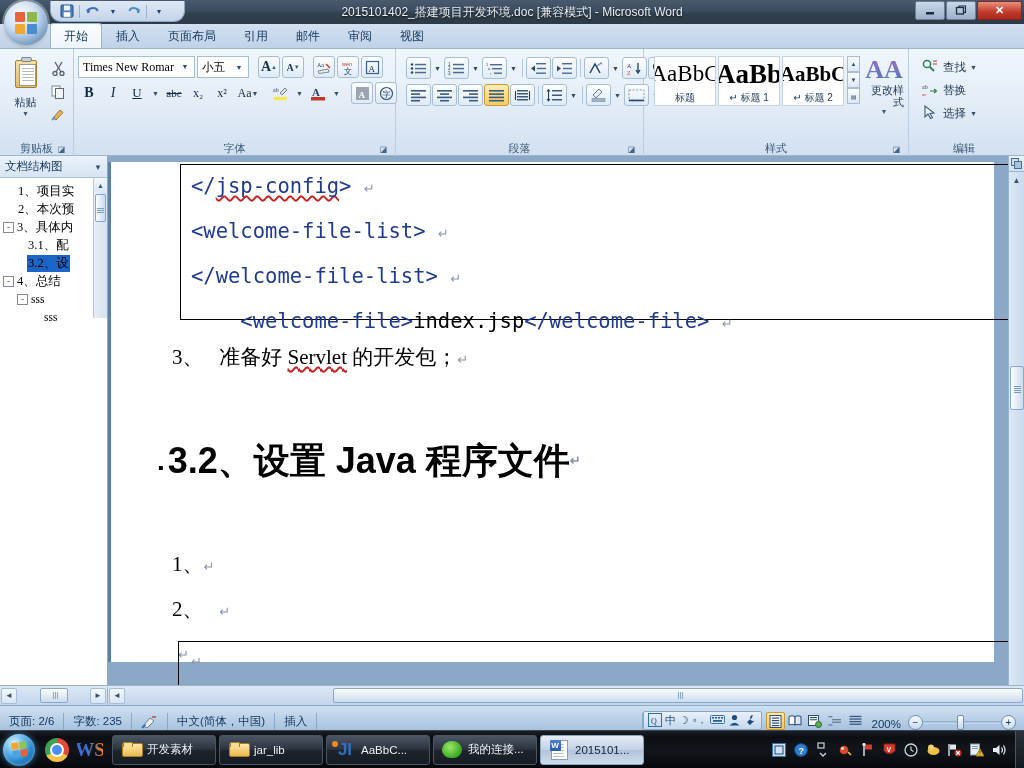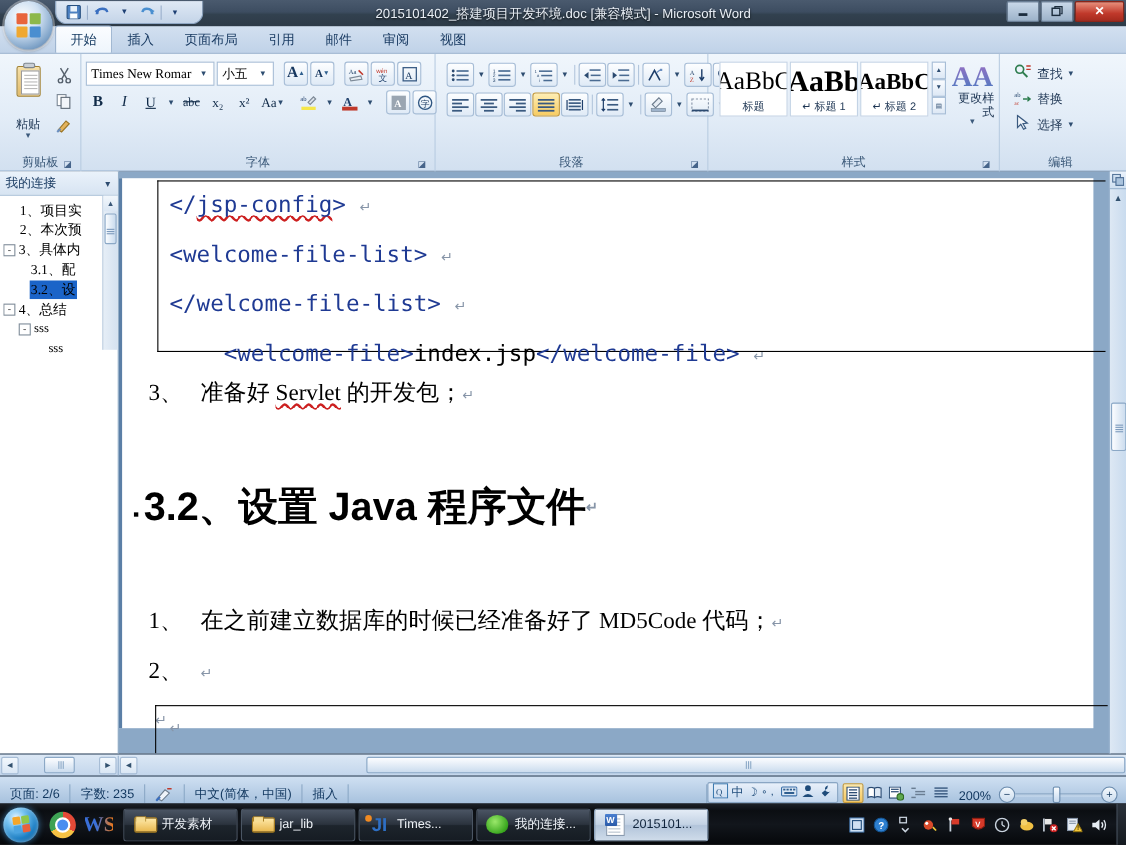--- a/index.html
+++ b/index.html
@@ -114,21 +114,21 @@
     width: 46px; display: flex; flex-direction: column; align-items: center;
     cursor: pointer; padding-top: 2px;
   }
   .paste-icon { width: 30px; height: 34px; position: relative; }
   .clip-body { position:absolute; left:4px; top:4px; width:22px; height:28px;
     background: linear-gradient(to bottom,#f6e0a8,#e3bc6a); border:1px solid #a2802f; border-radius:2px; }
   .clip-paper { position:absolute; left:8px; top:8px; width:17px; height:22px;
     background:#fff; border:1px solid #9a9a9a; }
   .clip-paper::before { content:""; position:absolute; left:2px; top:3px; width:12px; height:1px; background:#b9b9b9; box-shadow:0 3px 0 #b9b9b9,0 6px 0 #b9b9b9,0 9px 0 #b9b9b9,0 12px 0 #b9b9b9; }
   .clip-top { position:absolute; left:10px; top:1px; width:11px; height:5px; background:#c9cfd6; border:1px solid #7e858c; border-radius:2px; }
-  .paste-label { font-size: 11px; color: #1d3553; margin-top: 15px; }
+  .paste-label { font-size: 11px; color: #1d3553; margin-top: 5px; }
   .paste-arrow { font-size: 7px; color: #3c5a7c; line-height: 7px; }
   .clip-mini { display: flex; flex-direction: column; gap: 1px; padding-top: 3px; }
 
   
   .font-row { display: flex; align-items: center; gap: 2px; height: 24px; }
   .combo {
     height: 22px; border: 1px solid #a7bdd6; background: #fff;
     display: flex; align-items: center; font-size: 11.5px; color: #000;
     padding-left: 4px; cursor: text; position: relative;
   }
@@ -208,21 +208,21 @@
     display:flex;align-items:center;justify-content:center; }
   .dm-thumb i { width:7px;height:1px;background:#7d9bbd; box-shadow:0 2px 0 #7d9bbd,0 4px 0 #7d9bbd; display:block;}
 
   
   .doc-outer {
     position: absolute; left: 108px; top: 156px; width: 902px; height: 529px;
     background: #8ba8c6; overflow: hidden;
   }
   .page {
     position: absolute; left: 0; top: 6px; width: 886px; height: 500px;
-    background: #fff; border-left: 3px solid #5b7fa6;
+    background: #fff; border-left: 3px solid #5b7fa6; padding-left: 37px;
   }
   .doc-content { padding: 6px 0 0 0; position: relative; }
   .codebox {
     position: absolute; left: 32px; top: 2px; width: 862px; height: 156px;
     border: 1px solid #000; border-right: none;
   }
   .code-line {
     font-family: "DejaVu Sans Mono", "Liberation Mono", monospace;
     font-size: 20.5px; color: #1f3a93; line-height: 42px;
     white-space: pre; padding-left: 10px;
@@ -823,21 +823,21 @@
       <div class="group-label">
         <span>编辑</span>
       </div>
     </div>
 
   </div>
 </div>
 
 <div class="docmap">
   <div class="docmap-head">
-    <span class="dm-title">我的连接</span>
+    <span class="dm-title">文档结构图</span>
     <span class="docmap-close">▾</span>
   </div>
   <div class="docmap-list">
     <div class="dm-item" style="padding-left:14px">
       <span class="dm-lbl">1、项目实</span>
     </div>
     <div class="dm-item" style="padding-left:14px">
       <span class="dm-lbl">2、本次预</span>
     </div>
     <div class="dm-item">
@@ -883,21 +883,21 @@
 
       <div class="list-line" style="margin-top:168px">
         <span>3、</span><span>   准备好 <span class="squiggle">Servlet</span> 的开发包；</span> <span class="pmark">↵</span>
       </div>
 
       <div class="heading2" style="margin-top:50px">
         <span class="h-bullet">▪</span><span>3.2、设置 Java 程序文件</span><span class="pmark" style="align-self:flex-end;padding-bottom:6px">↵</span>
       </div>
 
       <div class="list-line" style="margin-top:46px">
-        <span>1、</span><span>   在之前建立数据库的时候已经准备好了 MD5Code 代码；</span> <span class="pmark">↵</span>
+        <span>1、</span> <span class="pmark">↵</span>
       </div>
 
       <div class="list-line">
         <span>2、</span><span>   </span><span class="pmark">↵</span>
       </div>
 
       <div class="pmark" style="margin-left:30px;margin-top:14px;display:block">↵</div>
 
       <div class="textbox">
         <span class="pmark">↵</span>
@@ -1060,21 +1060,21 @@
       <span>开发素材</span>
     </div>
     <div class="tb-task">
       <span class="tb-ico">
           <span class="folder-ico"></span>
         </span>
       <span>jar_lib</span>
     </div>
     <div class="tb-task">
       <span class="tb-ico mldn-ico">JI</span>
-      <span>Times...</span>
+      <span>AaBbC...</span>
     </div>
     <div class="tb-task">
       <span class="tb-ico">
           <span class="green-ico"></span>
         </span>
       <span>我的连接...</span>
     </div>
     <div class="tb-task active">
       <span class="tb-ico">
           <span class="word-ico">

